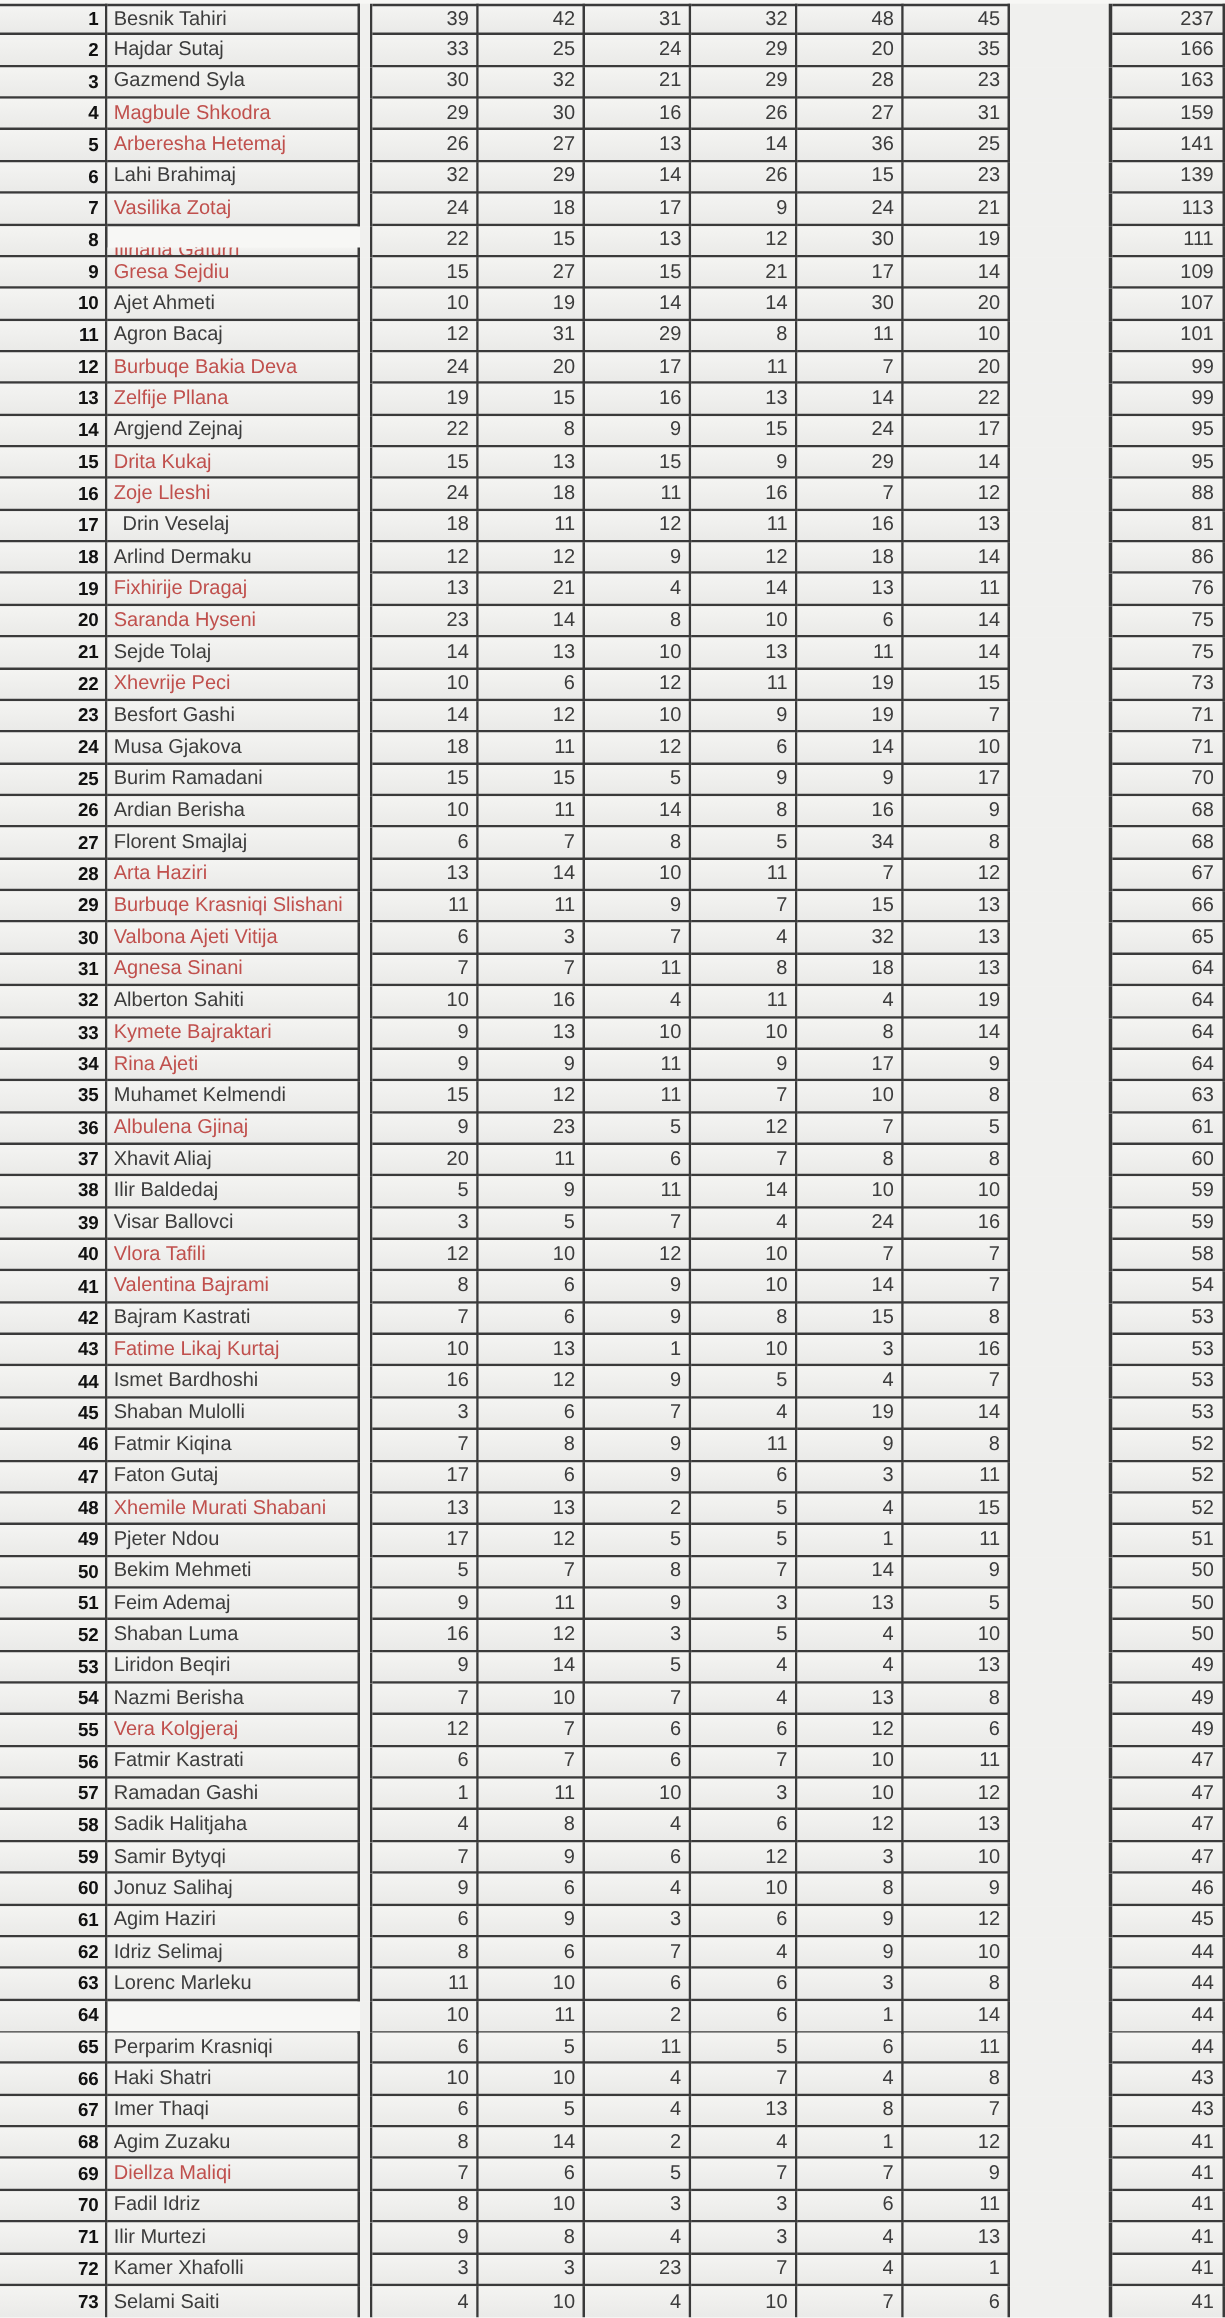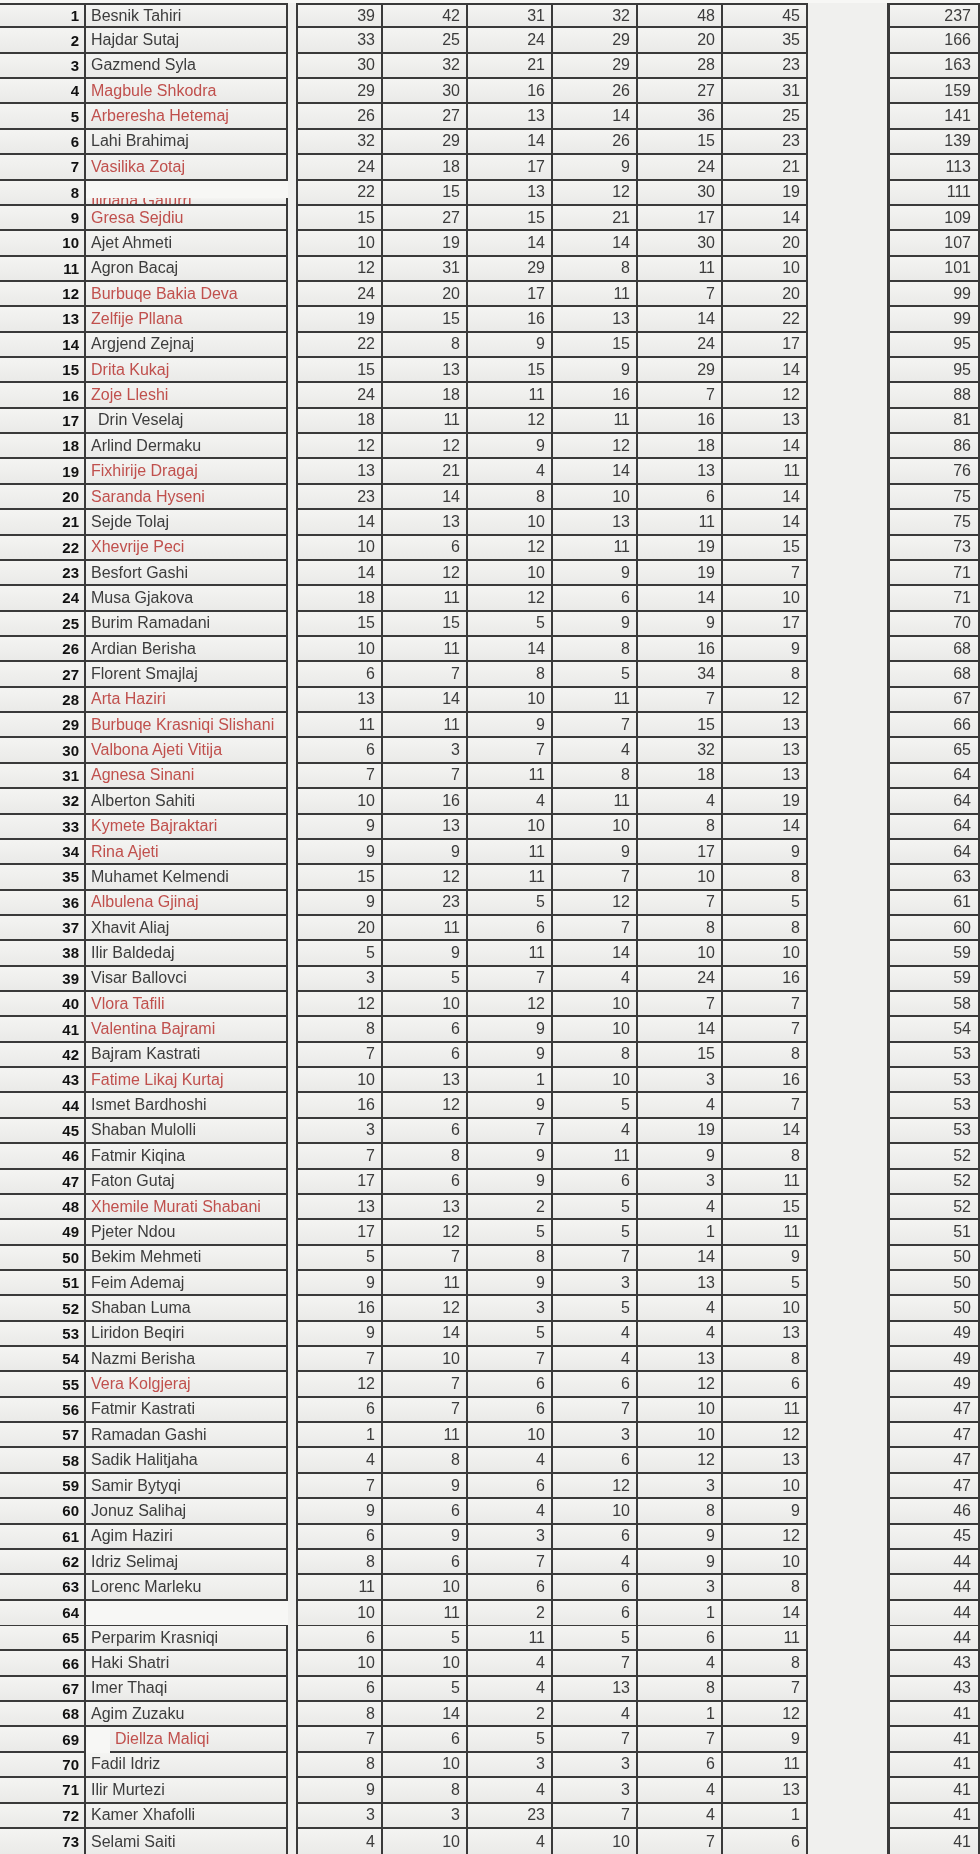--- a/index.html
+++ b/index.html
@@ -1022,21 +1022,21 @@
     <div class="cell num">2</div>
     <div class="cell num">4</div>
     <div class="cell num">1</div>
     <div class="cell num">12</div>
     <div class="cell gap gap2"></div>
     <div class="cell total">41</div>
   </div>
 
   <div class="row">
     <div class="cell rank">69</div>
-    <div class="cell name" style="color: rgb(192, 80, 77); margin-left: 24px;">Diellza Maliqi</div>
+    <div class="cell name" style="color: rgb(192, 80, 77);">Diellza Maliqi</div>
     <div class="cell gap gap1"></div>
     <div class="cell num">7</div>
     <div class="cell num">6</div>
     <div class="cell num">5</div>
     <div class="cell num">7</div>
     <div class="cell num">7</div>
     <div class="cell num">9</div>
     <div class="cell gap gap2"></div>
     <div class="cell total">41</div>
   </div>

